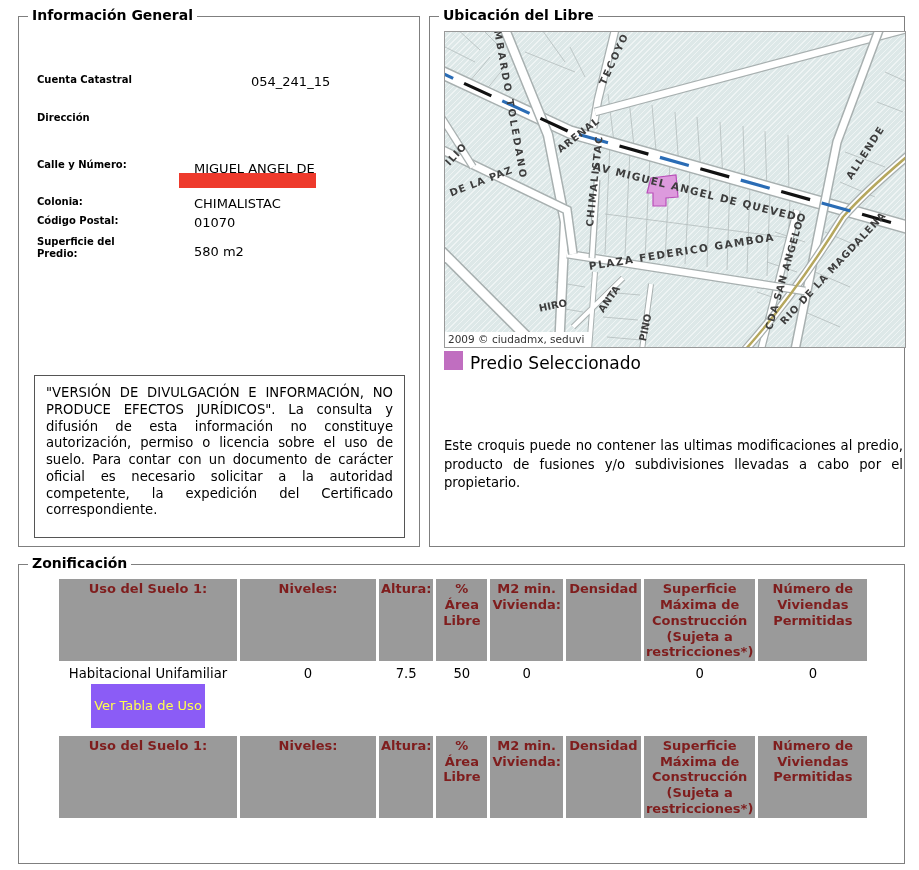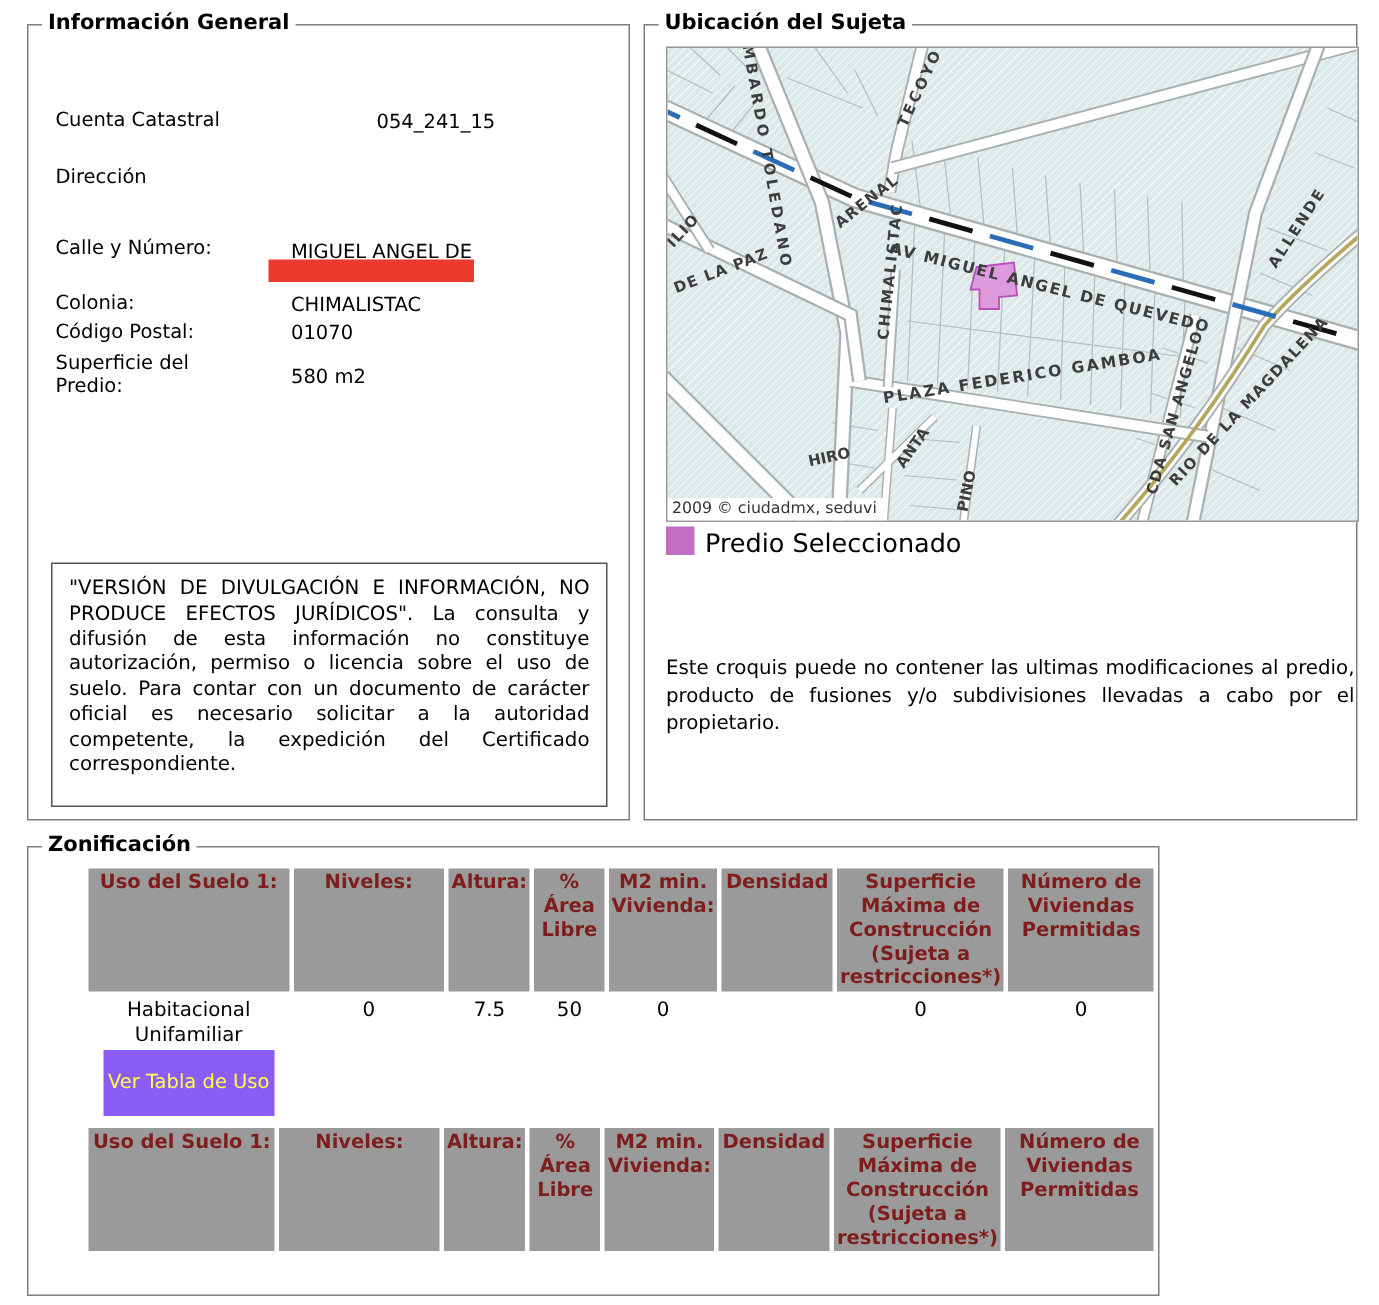--- a/index.html
+++ b/index.html
@@ -2,21 +2,21 @@
 <html><head>
 <meta charset="utf-8">
 <style>
   html,body{margin:0;padding:0;background:#fff;}
   .page{position:relative;width:919px;height:870px;background:#fff;
         font-family:"DejaVu Sans","Liberation Sans",sans-serif;color:#000;font-size:13px;}
   
   .fs{position:absolute;border:1px solid #7f7f7f;background:#fff;box-sizing:border-box;}
   .fs-legend{position:absolute;top:-10px;left:9px;background:#fff;padding:0 4px;
              font-weight:bold;font-size:14px;white-space:nowrap;text-align:center;}
-  .lbl{position:absolute;font-weight:normal;font-size:13px;line-height:1.15;}
+  .lbl{position:absolute;font-weight:bold;font-size:10px;line-height:1.15;}
   .val{position:absolute;font-size:13px;}
   .redaction{position:absolute;background:#ee3a2c;}
   .disclaimer{position:absolute;border:1px solid #555;box-sizing:border-box;
               padding:9px 11px;font-size:13.2px;line-height:1.27;text-align:justify;}
   
   .map{position:absolute;left:14px;top:14px;width:460px;height:315px;overflow:hidden;
        border:1px solid #999;box-sizing:content-box;
        background:#dde8e8;
        background-image:repeating-linear-gradient(135deg,rgba(255,255,255,.5) 0 1px,transparent 1px 4px);}
   .map svg{position:absolute;left:0;top:0;}
@@ -61,21 +61,21 @@
     <span class="lbl" style="left:18px;top:198px;">Código Postal:</span>
     <span class="val" style="left:175px;top:198px;">01070</span>
 
     <span class="lbl" style="left:18px;top:219px;width:120px;">Superficie del Predio:</span>
     <span class="val" style="left:175px;top:227px;">580 m2</span>
 
     <div class="disclaimer" style="left:15px;top:358px;width:371px;height:163px;">"VERSIÓN DE DIVULGACIÓN E INFORMACIÓN, NO PRODUCE EFECTOS JURÍDICOS". La consulta y difusión de esta información no constituye autorización, permiso o licencia sobre el uso de suelo. Para contar con un documento de carácter oficial es necesario solicitar a la autoridad competente, la expedición del Certificado correspondiente.</div>
   </div>
 
   <div class="fs" id="fs-ubicacion" style="left:429px;top:16px;width:476px;height:531px;">
-    <span class="fs-legend">Ubicación del Sujeta</span>
+    <span class="fs-legend">Ubicación del Libre</span>
 
     <div class="map">
       <svg width="460" height="315" viewBox="0 0 460 315">
 
         <g stroke="#b4bcbc" stroke-width="0.8" fill="none">
           <path d="M-10,10 L30,30 M10,-5 L35,18 M30,-10 L55,15 M45,25 L20,55 M60,35 L35,65
                    M80,20 L130,40 M95,-5 L120,30 M125,15 L140,45
                    M170,118 L163,62 M190,124 L184,68 M212,130 L207,73 M234,136 L230,80
                    M256,142 L252,85 M278,148 L275,90 M300,154 L298,94 M322,160 L320,99 M344,166 L343,103
                    M165,112 L160,222 M185,118 L180,224 M205,124 L200,227 M225,130 L220,229
@@ -140,21 +140,21 @@
 
       <div class="map-credit">2009 © ciudadmx, seduvi</div>
     </div>
 
     <div class="swatch" style="left:14px;top:334px;"></div>
     <span class="legend-label" style="left:40px;top:336px;">Predio Seleccionado</span>
 
     <p class="note" style="left:14px;top:420px;width:459px;">Este croquis puede no contener las ultimas modificaciones al predio, producto de fusiones y/o subdivisiones llevadas a cabo por el propietario.</p>
   </div>
 
-  <div class="fs" id="fs-zonificacion" style="left:18px;top:564px;width:755px;height:300px;">
+  <div class="fs" id="fs-zonificacion" style="left:18px;top:564px;width:887px;height:300px;">
     <span class="fs-legend">Zonificación</span>
 
     <div style="position:absolute;left:37px;top:11px;">
 
       <table class="ztable">
         <colgroup>
             <col style="width:178px">
             <col style="width:136px">
             <col style="width:53px">
             <col style="width:51px">

